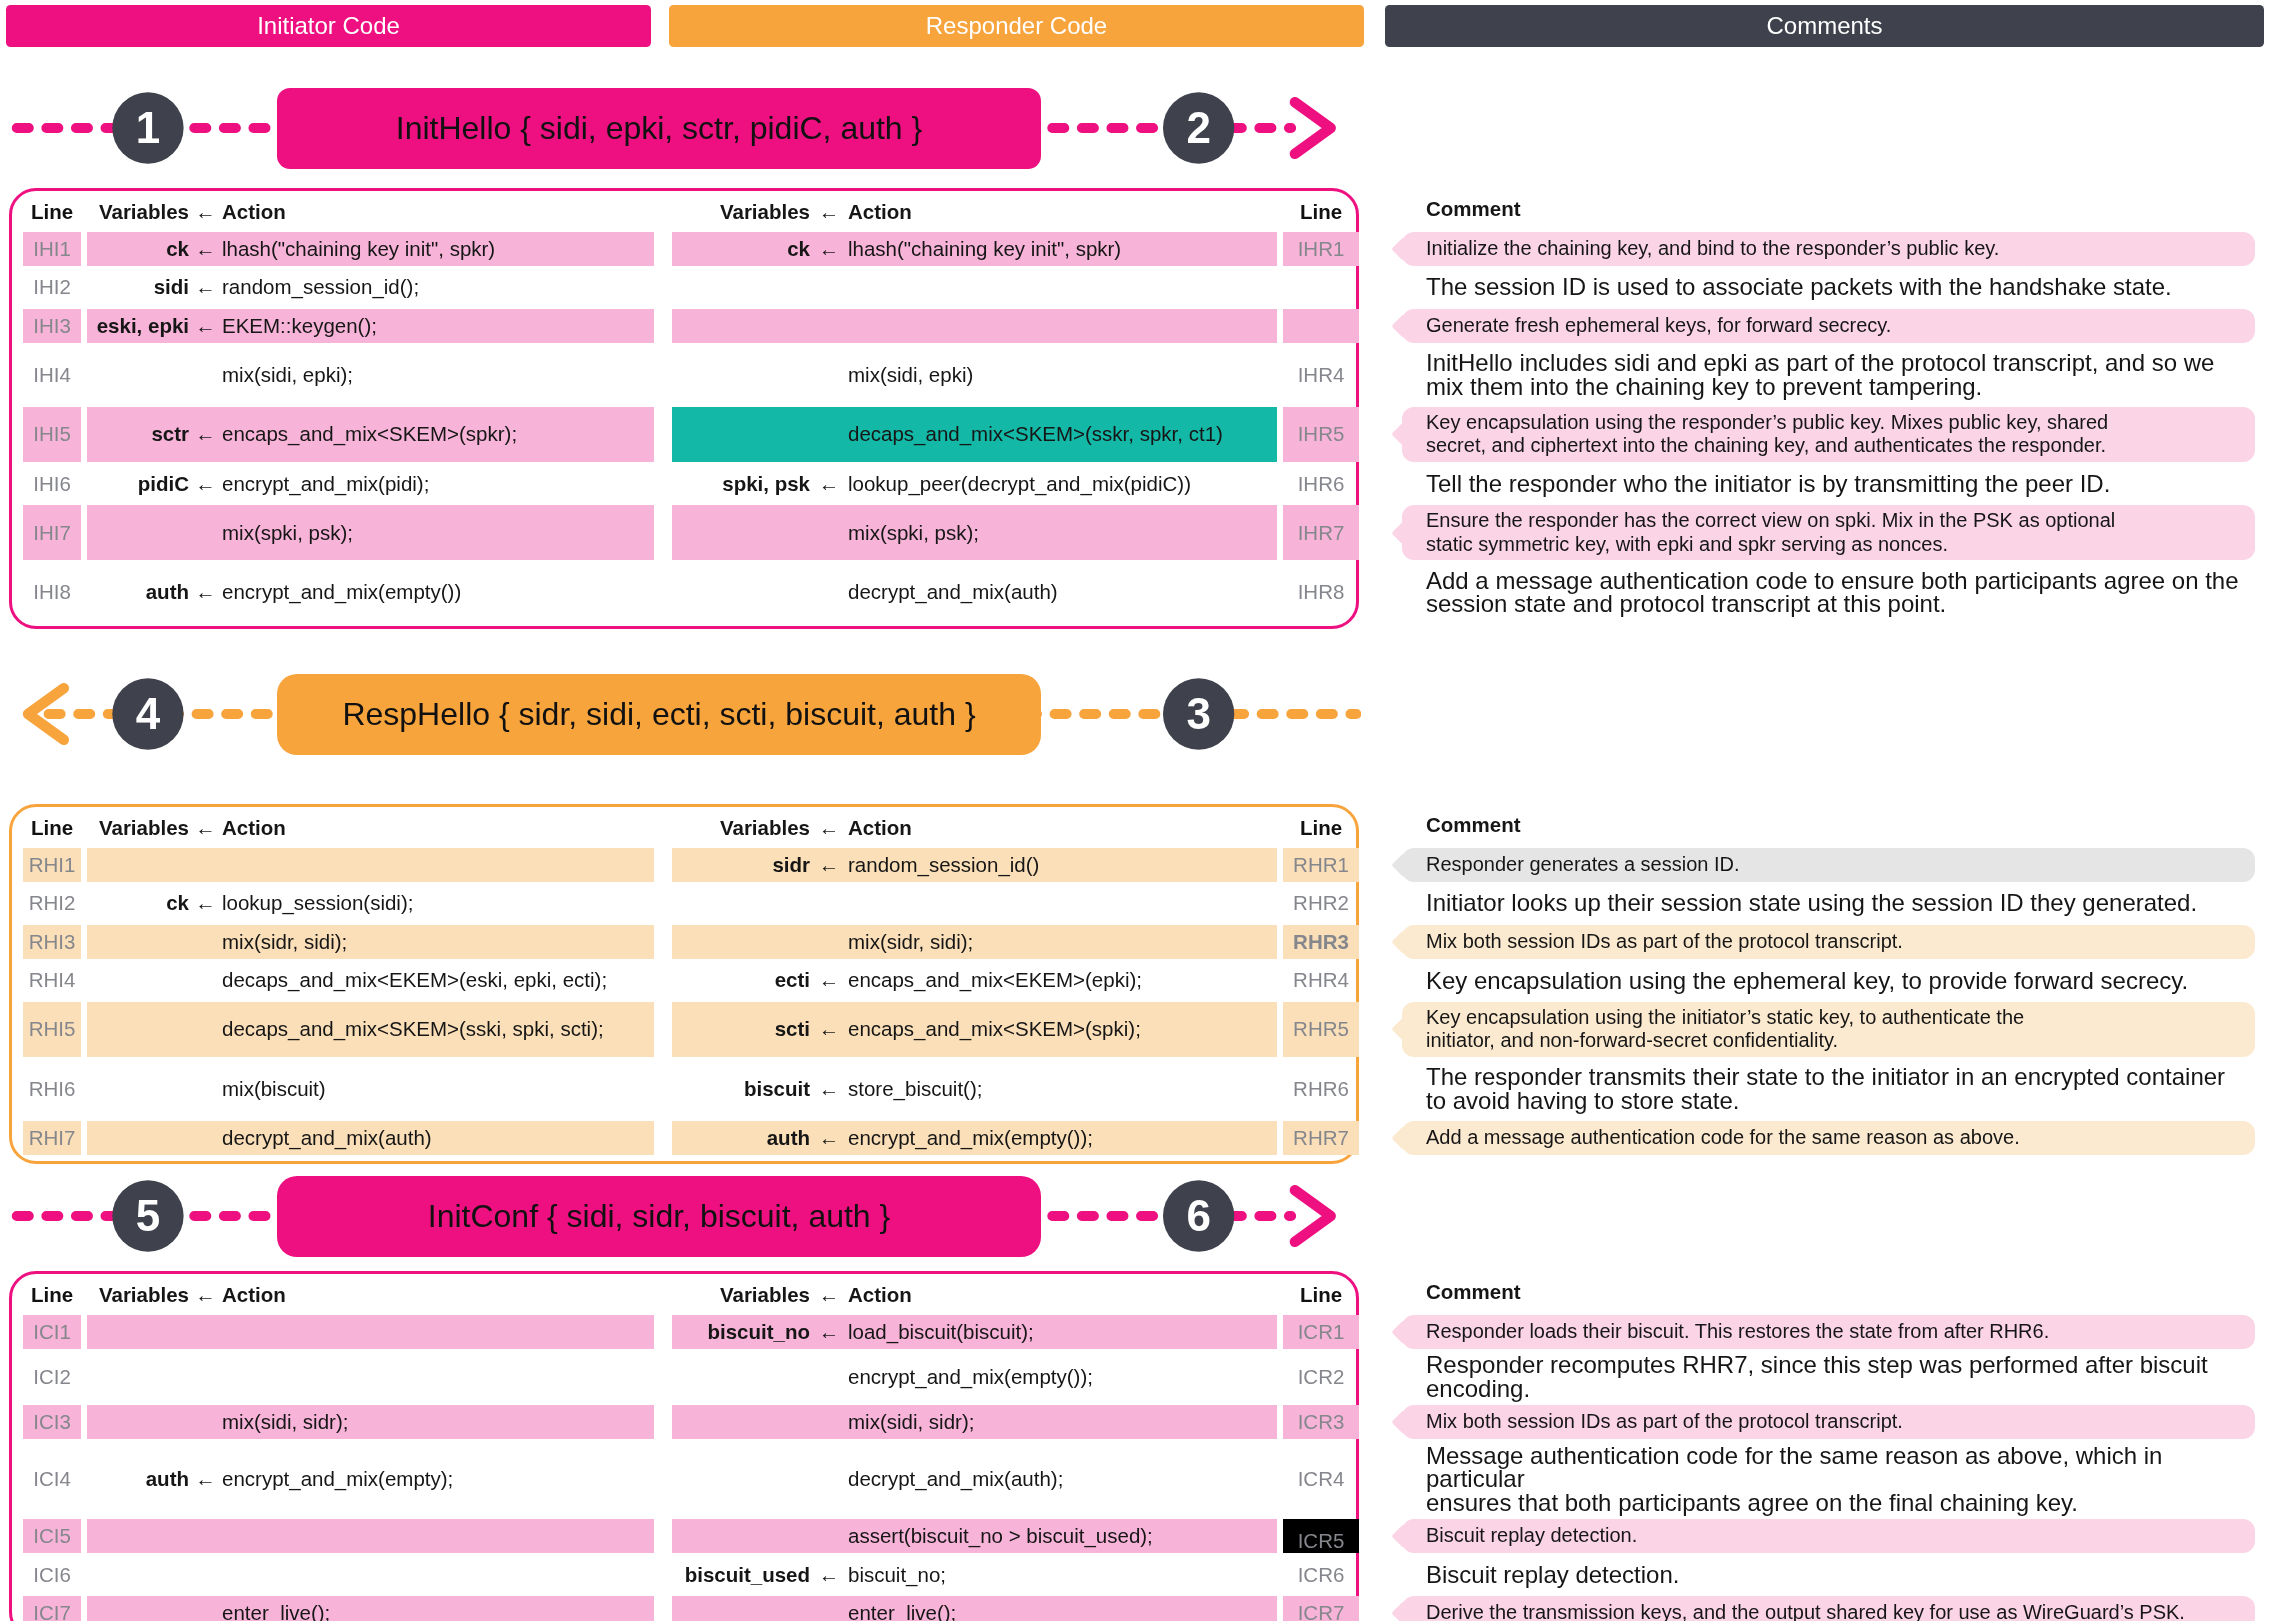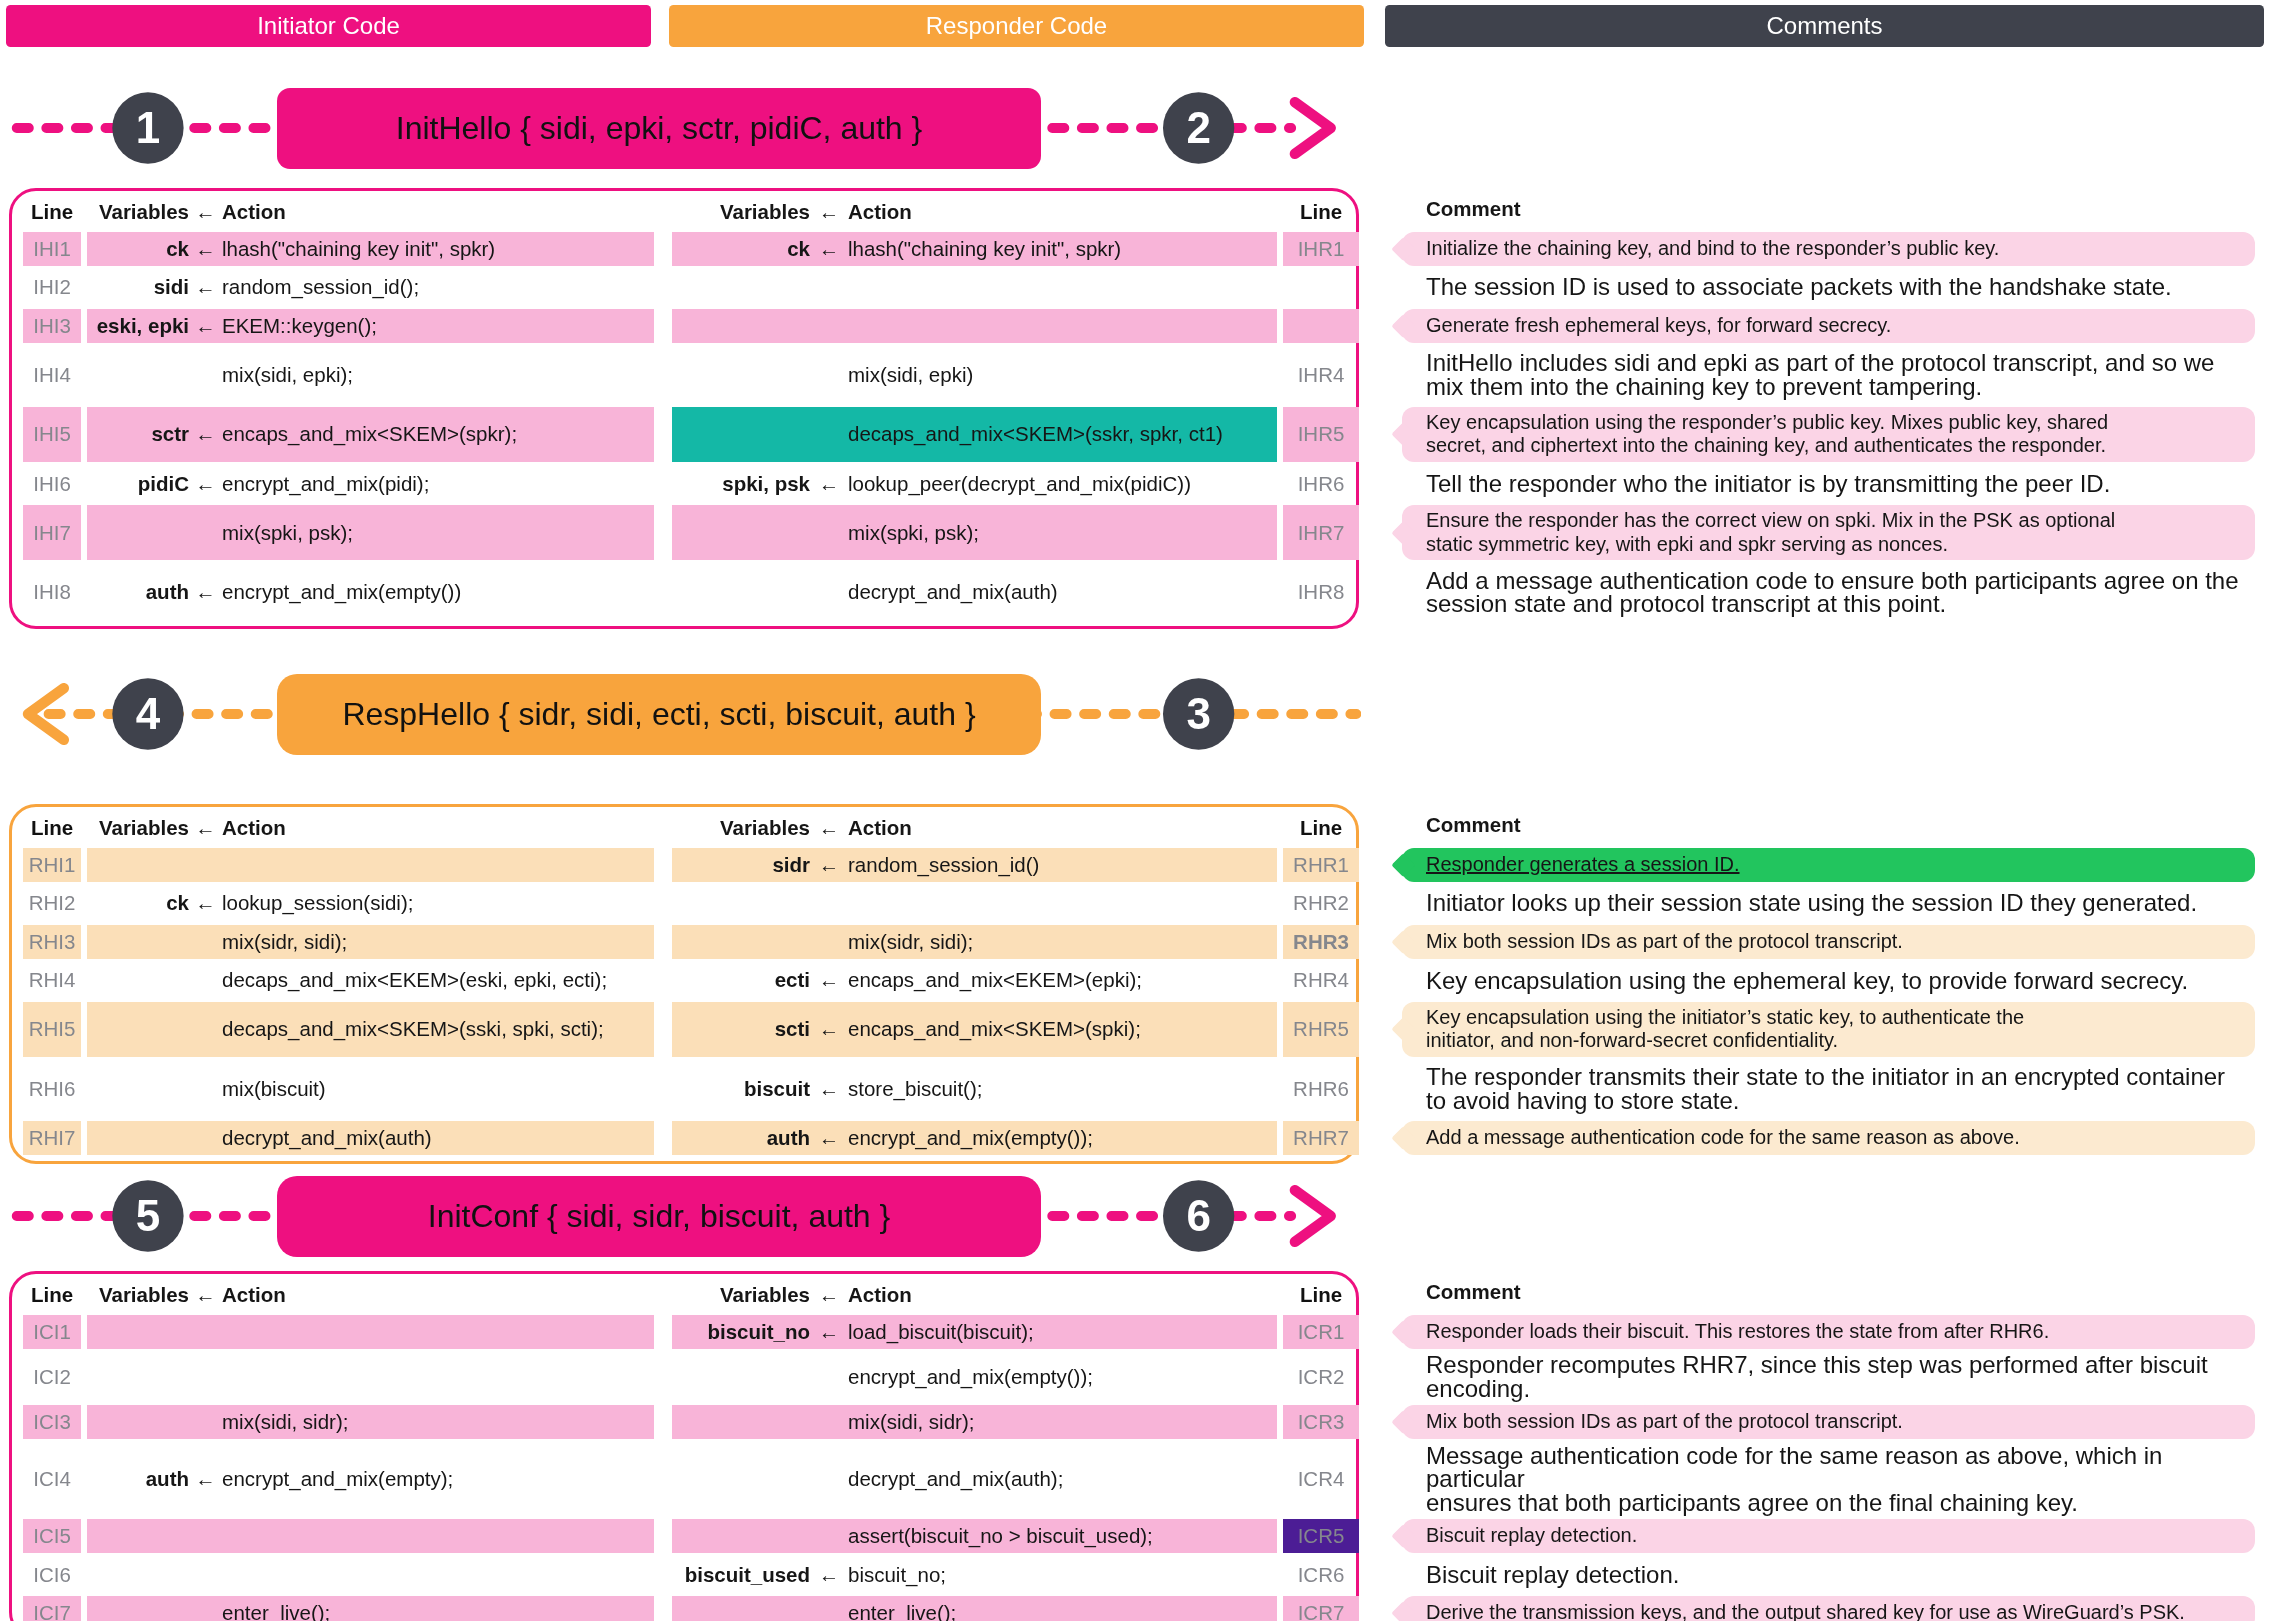--- a/index.html
+++ b/index.html
@@ -322,21 +322,21 @@
             </div>
             <div class="cell cell-resp" style="background: rgb(251, 223, 184);">
               <span class="vars">sidr</span>
               <span class="arr">←</span>
               <span class="act">random_session_id()</span>
             </div>
             <div class="cell cell-liner" style="background: rgb(251, 223, 184);">
               <span class="linelab">RHR1</span>
             </div>
             <div class="cell cell-comment">
-              <div class="bubble" style="background: #22c55e; text-decoration: underline;">Responder generates a session ID.</div>
+              <div class="bubble" style="background: #e5e5e5;">Responder generates a session ID.</div>
             </div>
           </div>
           <div class="prow row-1">
             <div class="cell cell-linel">
               <span class="linelab">RHI2</span>
             </div>
             <div class="cell cell-init">
               <span class="vars">ck</span>
               <span class="arr">←</span>
               <span class="act">lookup_session(sidi);</span>
@@ -589,21 +589,21 @@
             <div class="cell cell-init" style="background: rgb(248, 180, 216);">
               <span class="vars"></span>
               <span class="arr"></span>
               <span class="act"></span>
             </div>
             <div class="cell cell-resp" style="background: rgb(248, 180, 216);">
               <span class="vars"></span>
               <span class="arr"></span>
               <span class="act">assert(biscuit_no &gt; biscuit_used);</span>
             </div>
-            <div class="cell cell-liner" style="background: #4c1d95;">
+            <div class="cell cell-liner" style="background: #000000; align-items: flex-end;">
               <span class="linelab">ICR5</span>
             </div>
             <div class="cell cell-comment">
               <div class="bubble" style="background: rgb(251, 212, 230);">Biscuit replay detection.</div>
             </div>
           </div>
           <div class="prow row-1">
             <div class="cell cell-linel">
               <span class="linelab">ICI6</span>
             </div>

